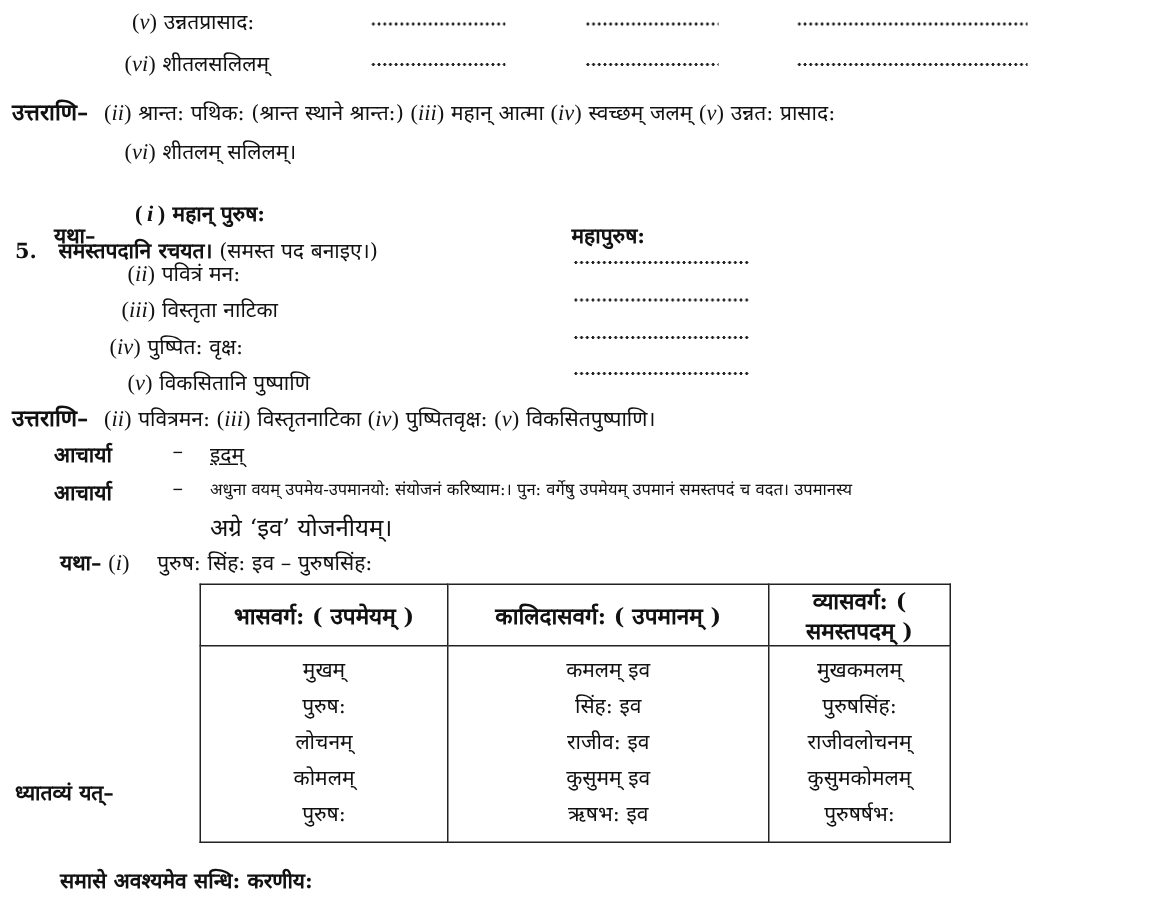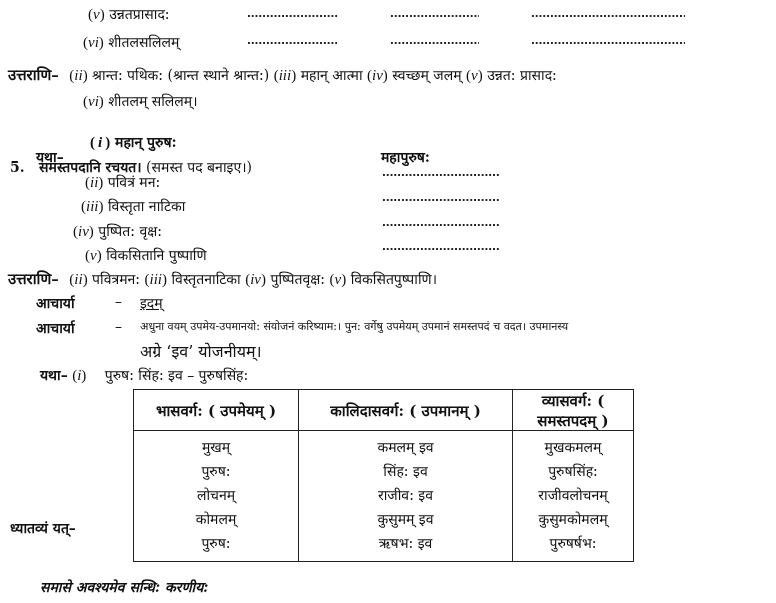--- a/index.html
+++ b/index.html
@@ -155,13 +155,13 @@
         <div>पुरुषसिंह:</div>
         <div>राजीवलोचनम्</div>
         <div>कुसुमकोमलम्</div>
         <div>पुरुषर्षभ:</div>
       </td>
     </tr>
   </tbody>
 </table>
 
 <div class="abs b" style="left:10px; top:518px;">ध्यातव्यं यत्–</div>
-<div class="abs b" style="left:40px; top:577px;font-style:italic;">समासे अवश्यमेव सन्धि: करणीय:</div>
+<div class="abs b" style="left:40px; top:577px;">समासे अवश्यमेव सन्धि: करणीय:</div>
 
 </body></html>

